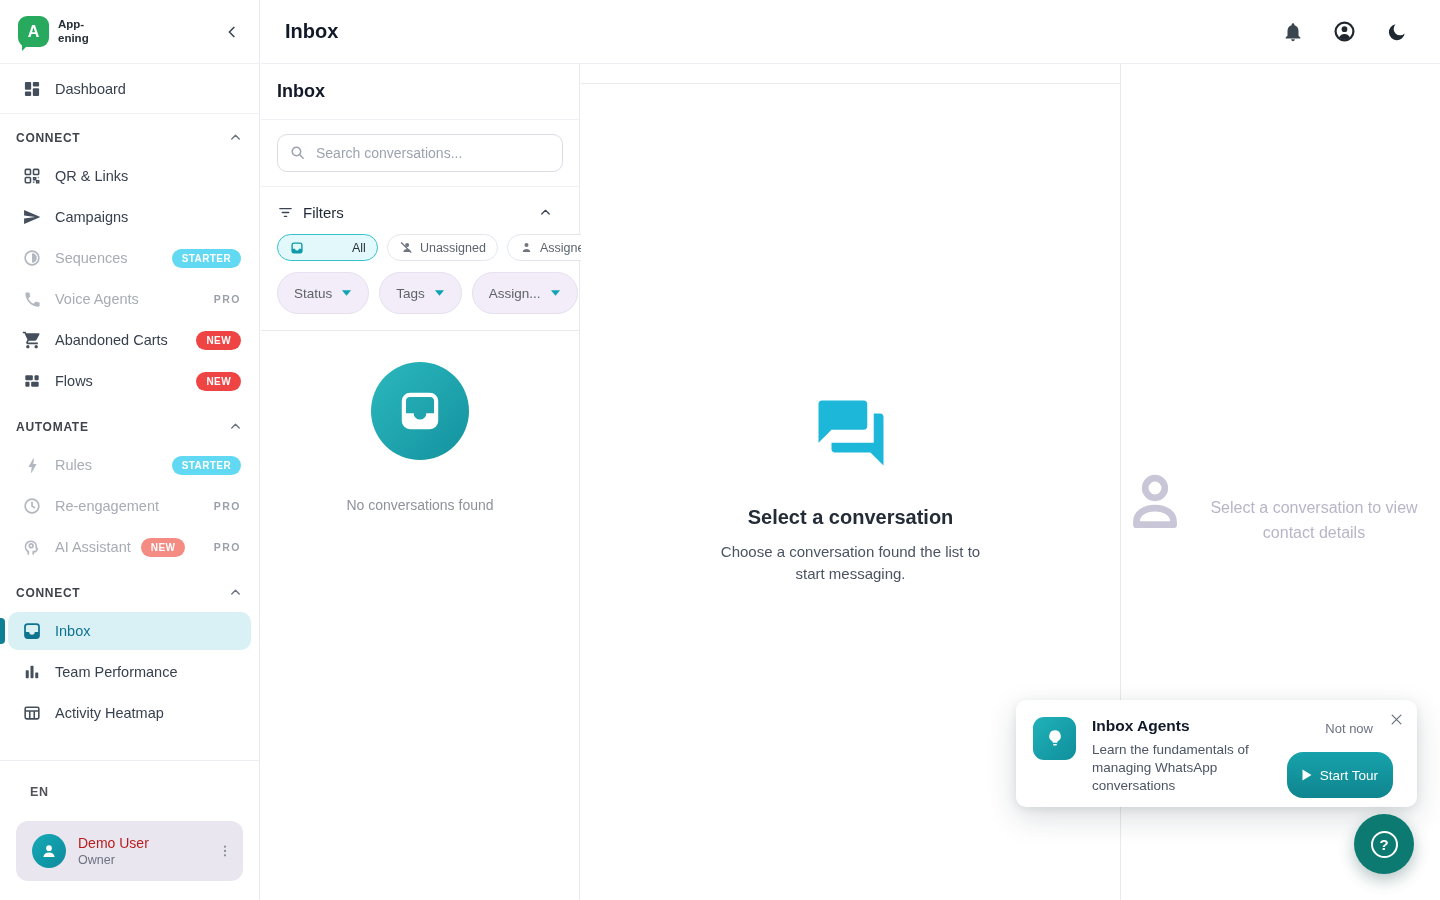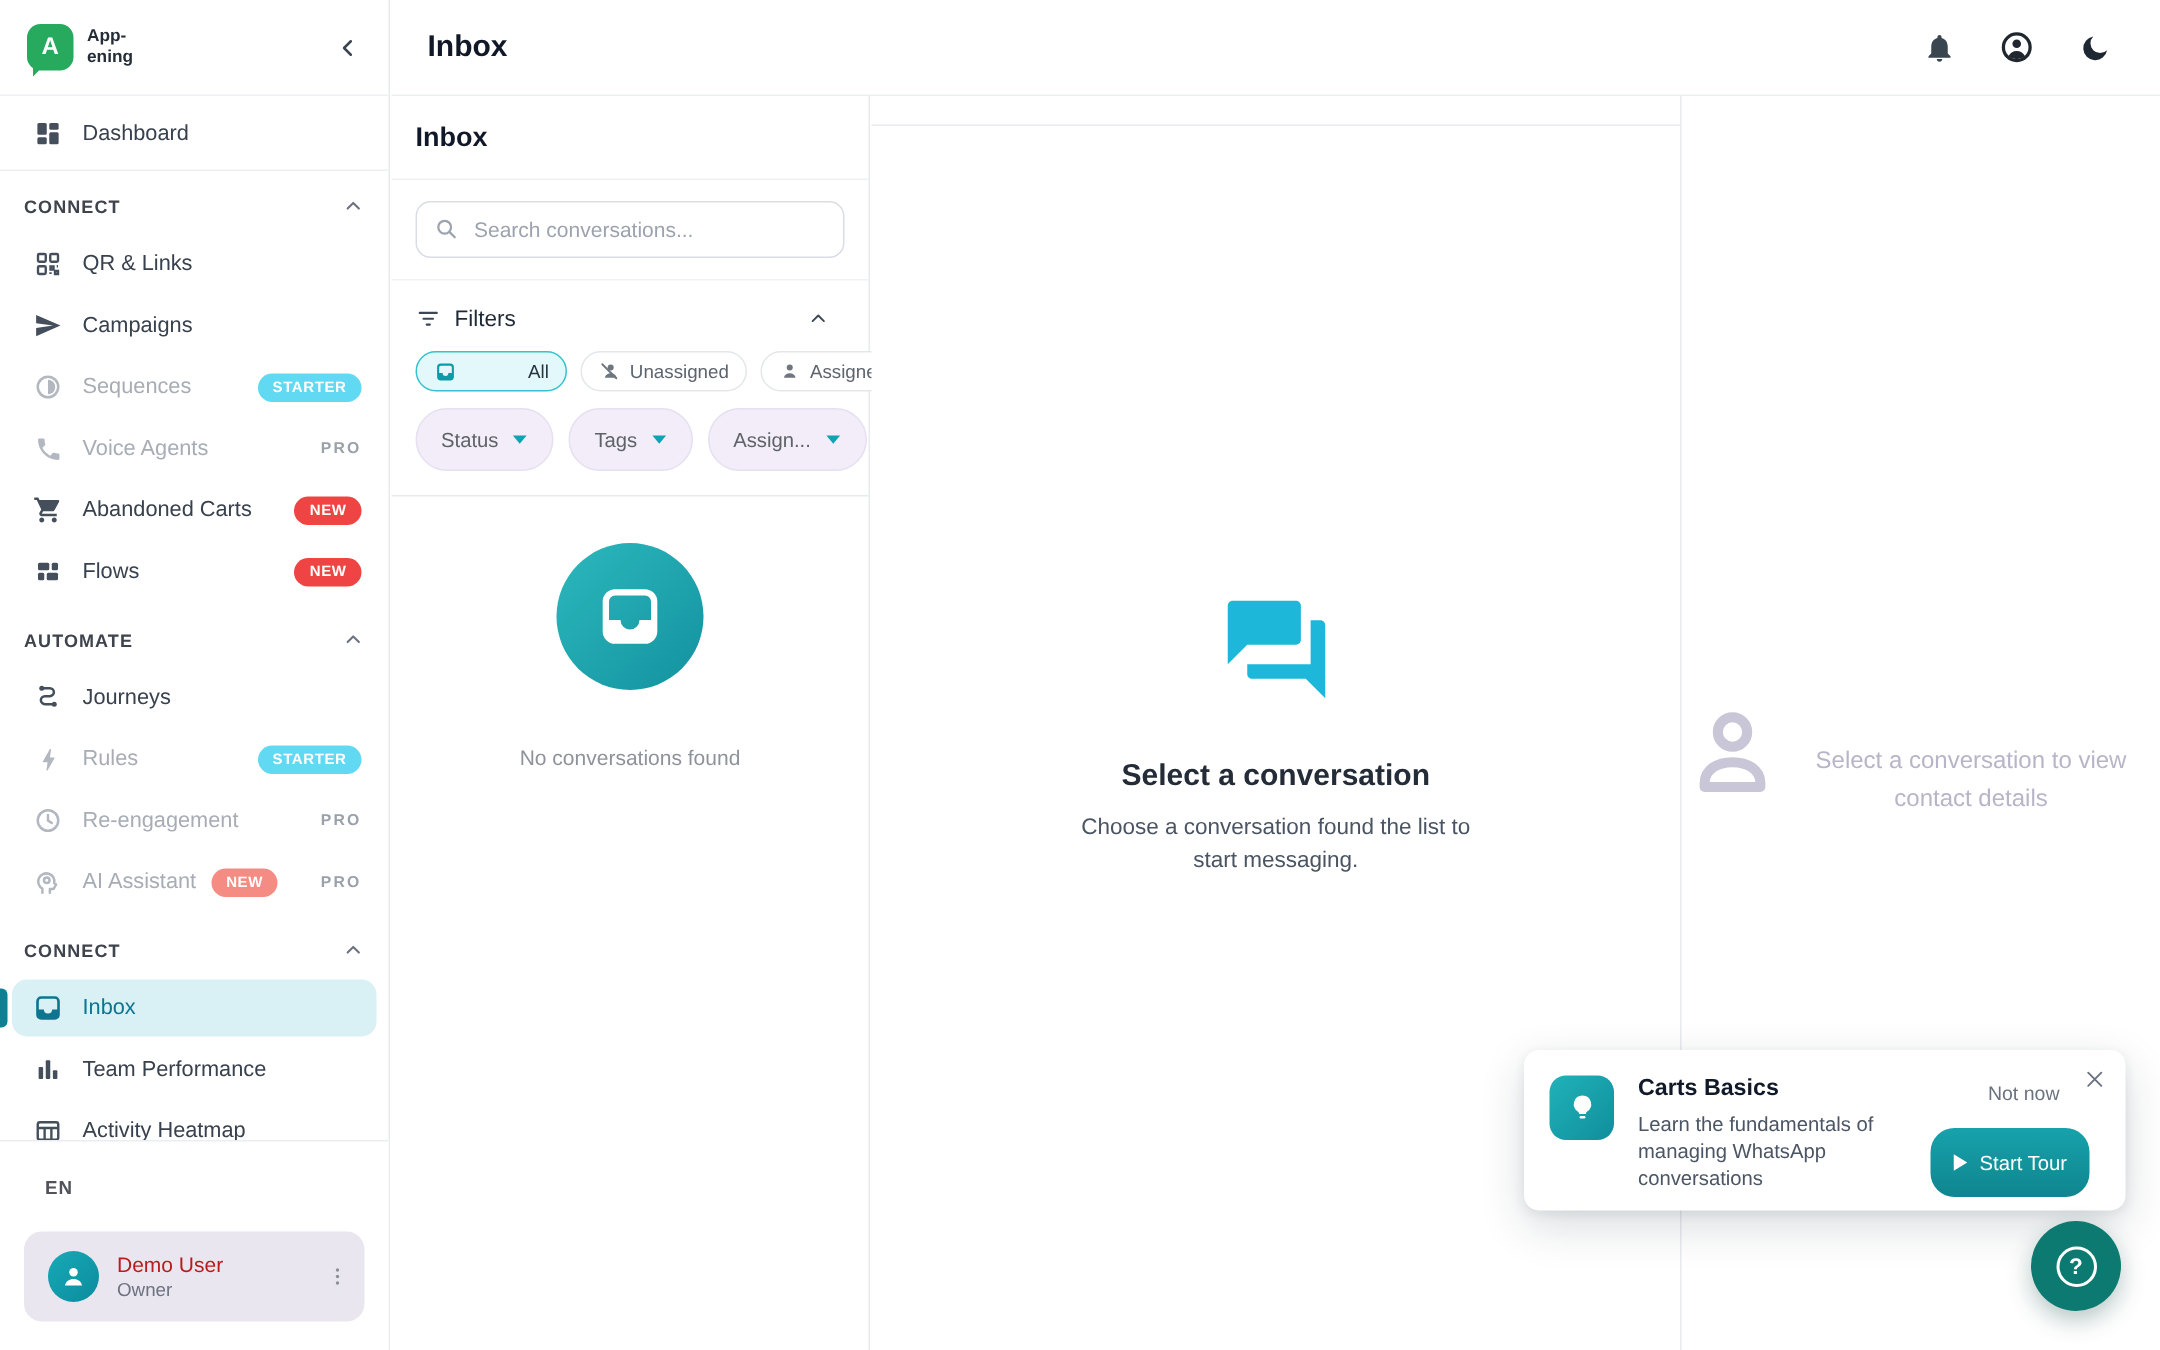--- a/index.html
+++ b/index.html
@@ -249,30 +249,20 @@
 
     <div class="sec-head">
       <span class="sec-title">AUTOMATE</span>
       <span class="sec-chev ic">
         <svg width="15" height="15" viewBox="0 0 24 24" fill="none" stroke="currentColor" stroke-width="2.2" stroke-linecap="round" stroke-linejoin="round">
             <polyline points="6,14.5 12,8.5 18,14.5"></polyline>
           </svg>
       </span>
     </div>
 
-    <div class="nav-item">
-      <span class="ic">
-        <svg width="20" height="20" viewBox="0 0 24 24" fill="none" stroke="currentColor" stroke-width="2" stroke-linecap="round">
-            <path d="M7.5 4.5h6a3.2 3.2 0 0 1 0 6.4h-4a3.2 3.2 0 0 0 0 6.4h7"></path>
-            <circle cx="7" cy="4.5" r="2" fill="currentColor" stroke="none"></circle>
-            <circle cx="17" cy="17.3" r="2" fill="currentColor" stroke="none"></circle>
-          </svg>
-      </span>
-      <span>Journeys</span>
-    </div>
 
     <div class="nav-item dim">
       <span class="ic">
         <svg width="19" height="19" viewBox="0 0 24 24" fill="currentColor">
             <path d="M11 21h-1l1-7H7.5c-.58 0-.57-.32-.38-.66C8.48 10.94 10.42 7.54 13 3h1l-1 7h3.5c.49 0 .56.33.47.51C13 17.55 11 21 11 21z"></path>
           </svg>
       </span>
       <span>Rules</span>
       <span class="badge starter">STARTER</span>
     </div>
@@ -512,21 +502,21 @@
   <div class="contact-empty-text">Select a conversation to view contact details</div>
 </section>
 
 <div class="tour-card">
   <div class="tour-tile">
     <svg width="22" height="22" viewBox="0 0 24 24" fill="currentColor">
         <path d="M12 2.5a6.3 6.3 0 0 1 3.4 11.6c-.5.32-.9.9-.9 1.5v.4h-5v-.4c0-.6-.4-1.18-.9-1.5A6.3 6.3 0 0 1 12 2.5z"></path>
         <rect x="9.9" y="17.4" width="4.2" height="1.8" rx="0.9"></rect>
       </svg>
   </div>
-  <div class="tour-title">Carts Basics</div>
+  <div class="tour-title">Inbox Agents</div>
   <div class="tour-body">Learn the fundamentals of managing WhatsApp conversations</div>
   <div class="tour-dismiss">Not now</div>
   <span class="tour-close ic">
     <svg width="15" height="15" viewBox="0 0 24 24" fill="none" stroke="currentColor" stroke-width="2" stroke-linecap="round">
         <path d="M5 5l14 14M19 5 5 19"></path>
       </svg>
   </span>
   <button class="tour-cta">
     <span class="ic">
       <svg width="10" height="12" viewBox="0 0 10 12" fill="currentColor">

